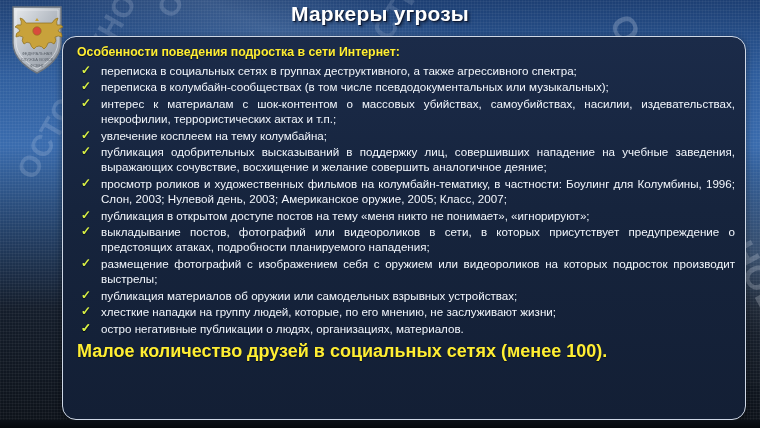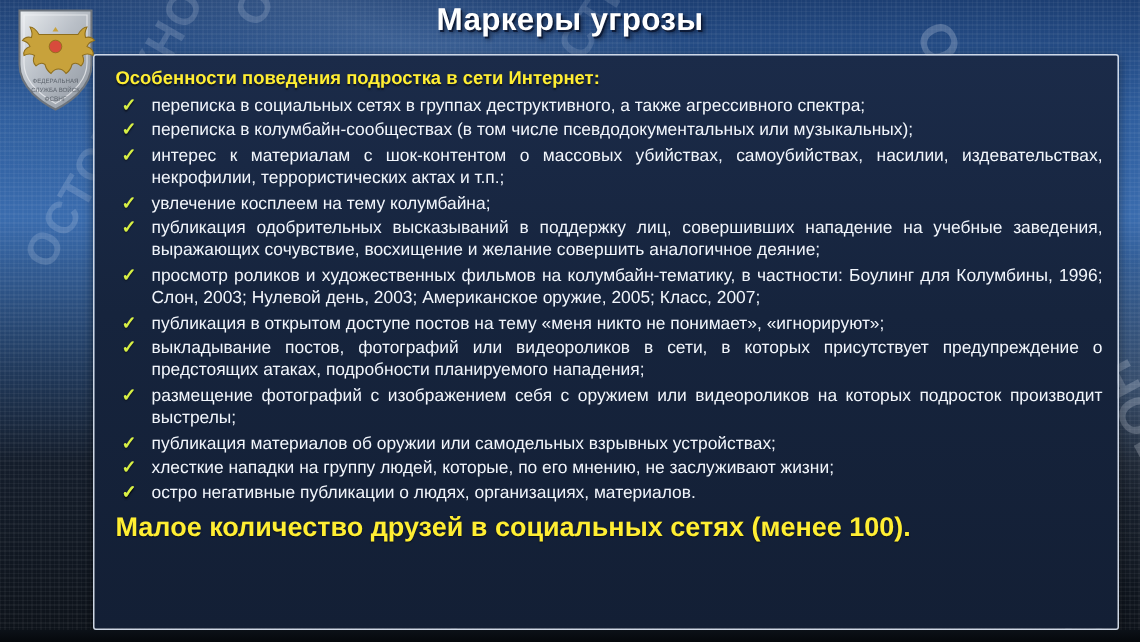--- a/index.html
+++ b/index.html
@@ -83,21 +83,21 @@
   }
 
   
   #panel {
     position: absolute;
     left: 62px;
     top: 36px;
     width: 684px;
     height: 384px;
     box-sizing: border-box;
-    border-radius: 2px;
+    border-radius: 14px;
     border: 1.4px solid #cfd8e6;
     background: linear-gradient(180deg, #1b2b49 0%, #16243d 45%, #131f35 100%);
     box-shadow: 0 2px 7px rgba(0,0,0,0.45);
     z-index: 4;
     padding: 6px 8px 4px 10px;
     overflow: hidden;
   }
 
   .panel-heading {
     color: #ffee33;

